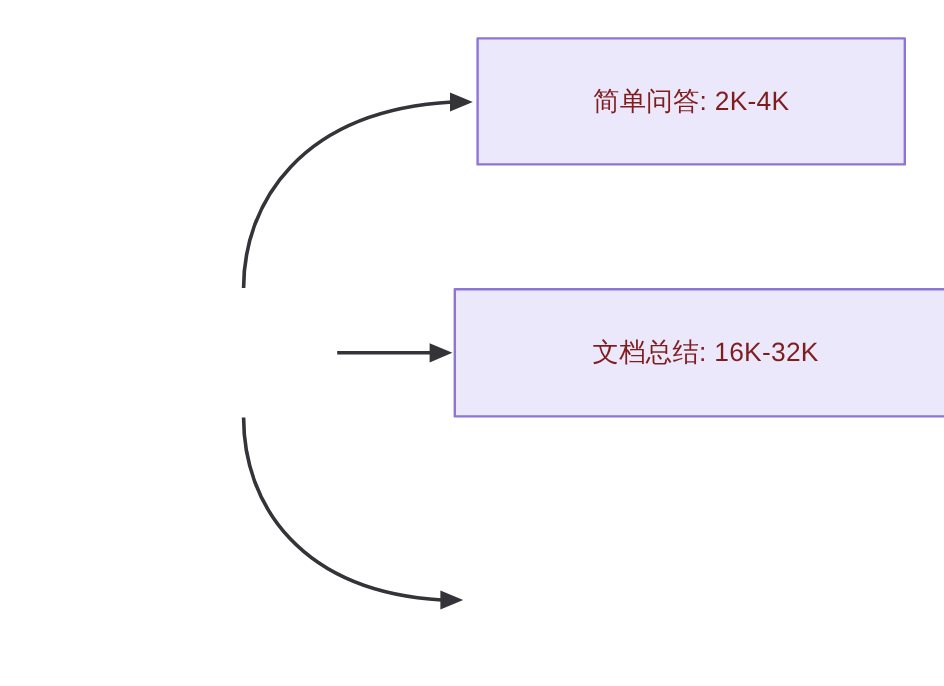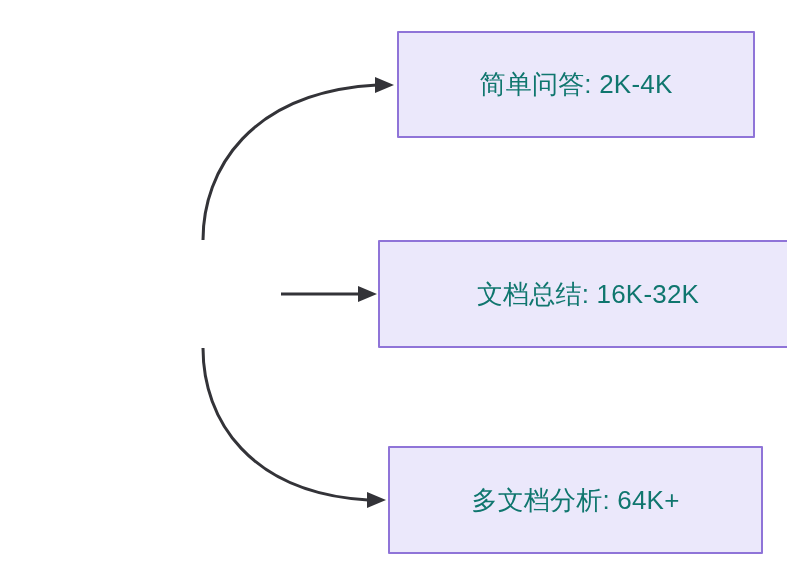--- a/index.html
+++ b/index.html
@@ -33,22 +33,22 @@
     box-sizing: border-box;
     background: #ebe8fb;
     border: 2px solid #8f74d8;
     border-radius: 1px;
     display: flex;
     align-items: center;
     justify-content: center;
     text-align: center;
   }
   .node-label {
-    color: #0f766e;
-    font-size: 26px;
+    color: #7f1d1d;
+    font-size: 22px;
     line-height: 1.25;
     letter-spacing: 0.2px;
     white-space: nowrap;
     font-weight: 400;
   }
   #node-root {
     left: 31px;
     top: 240px;
     width: 249px;
     height: 108px;
@@ -108,17 +108,14 @@
 
 
   <div class="node" id="node-simple-qa">
     <span class="node-label">简单问答: 2K-4K</span>
   </div>
 
   <div class="node" id="node-doc-summary">
     <span class="node-label">文档总结: 16K-32K</span>
   </div>
 
-  <div class="node" id="node-multi-doc">
-    <span class="node-label">多文档分析: 64K+</span>
-  </div>
 
 </div>
 
 </body></html>

